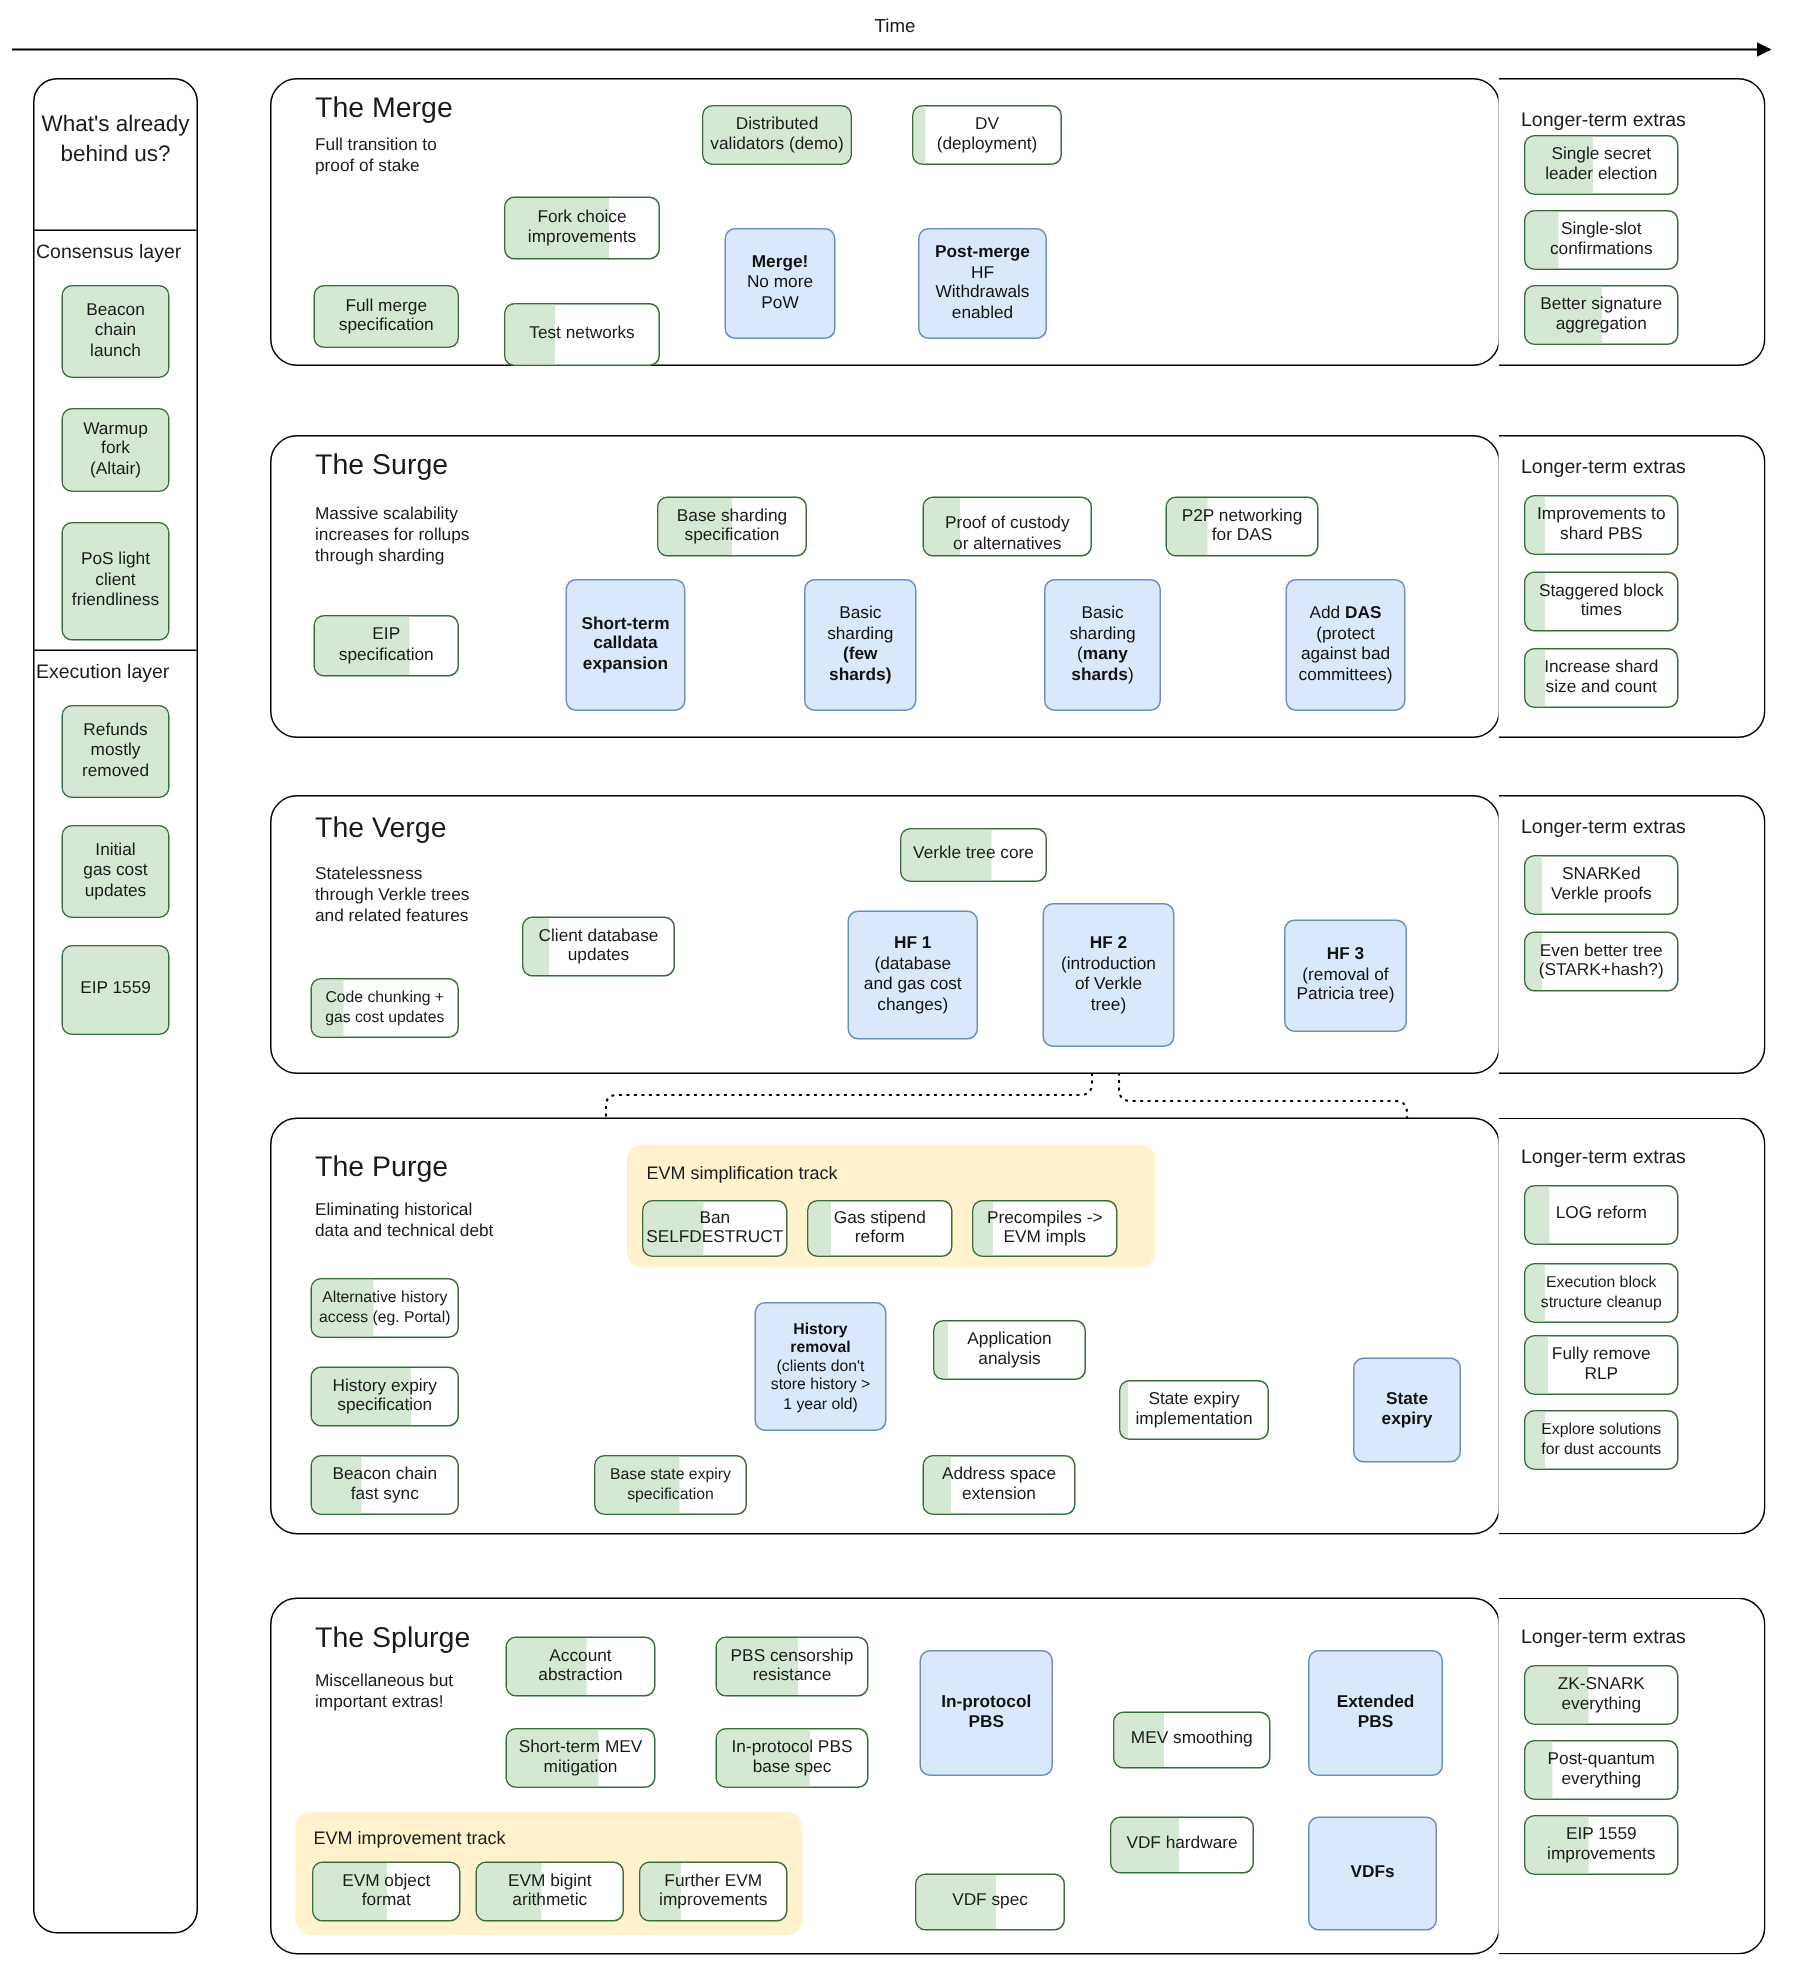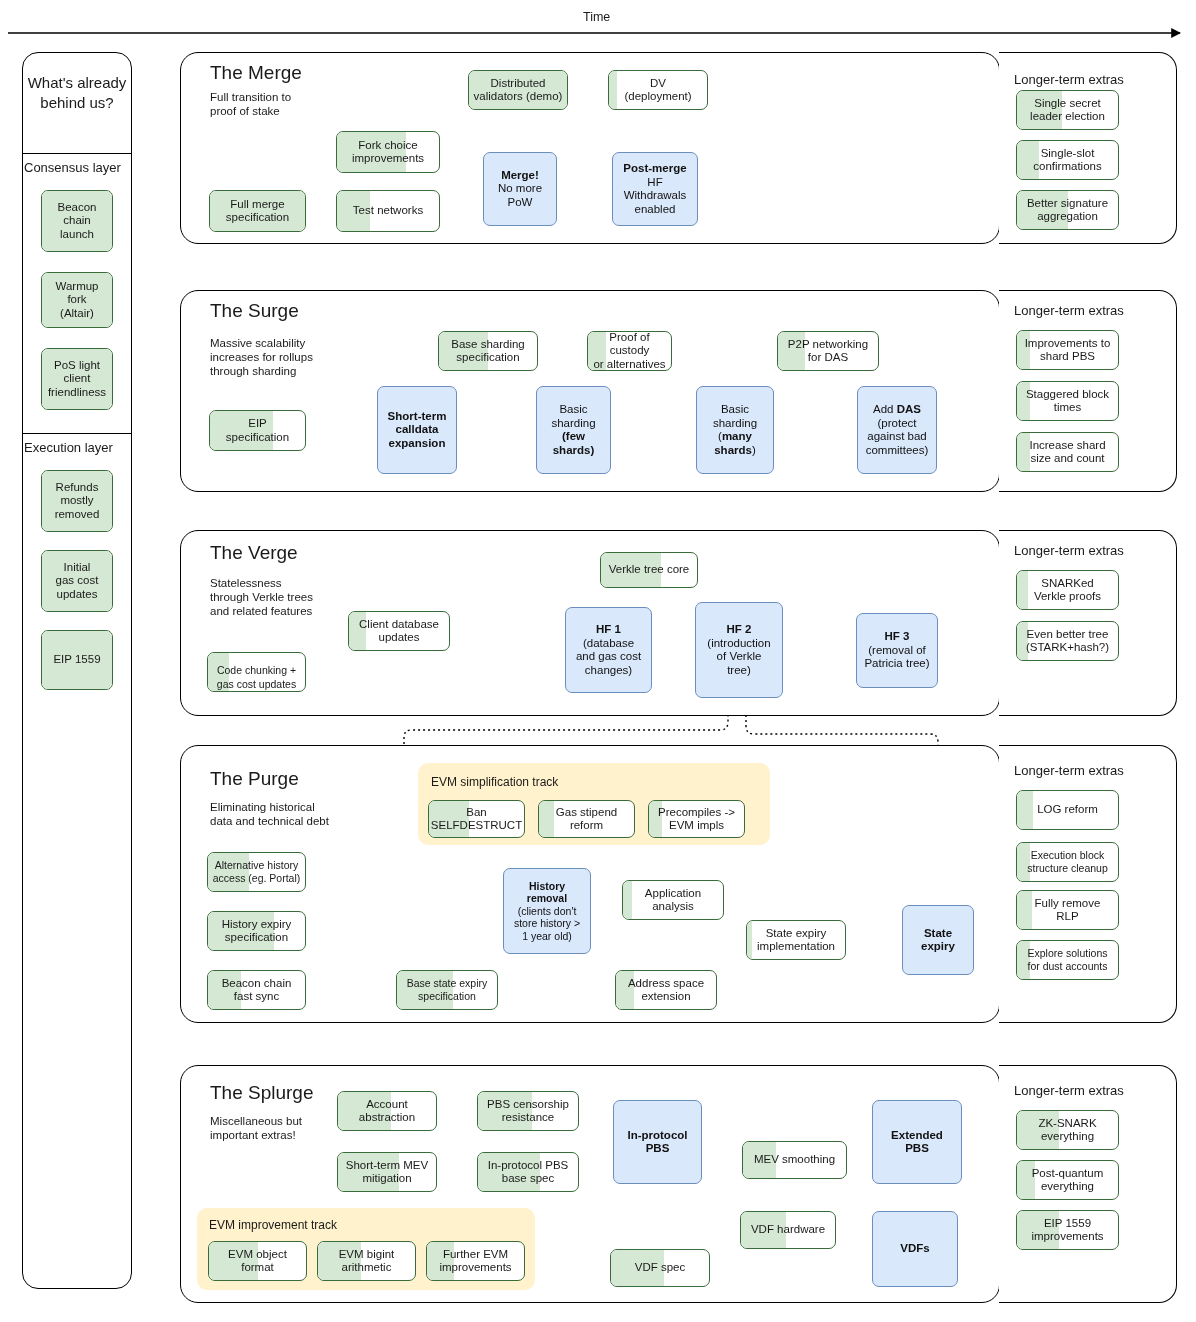--- a/index.html
+++ b/index.html
@@ -233,21 +233,21 @@
       <div class="fill" style="width:100%"></div>
       <div class="txt">Beacon
 chain
 launch</div>
     </div>
     <div class="node" style="left:41px; top:272px; width:72px; height:56px;">
       <div class="fill" style="width:100%"></div>
       <div class="txt">Warmup fork
 (Altair)</div>
     </div>
-    <div class="node" style="left:41px; top:348px; width:72px; height:62px;">
+    <div class="node" style="left:41px; top:348px; width:72px; height:79px;">
       <div class="fill" style="width:100%"></div>
       <div class="txt">PoS light
 client
 friendliness</div>
     </div>
     <div class="node" style="left:41px; top:470px; width:72px; height:62px;">
       <div class="fill" style="width:100%"></div>
       <div class="txt">Refunds
 mostly
 removed</div>
@@ -283,21 +283,21 @@
     <div class="node" style="left:336px; top:131px; width:104px; height:42px;">
       <div class="fill" style="width:68%"></div>
       <div class="txt">Fork choice
 improvements</div>
     </div>
     <div class="node" style="left:209px; top:190px; width:97px; height:42px;">
       <div class="fill" style="width:100%"></div>
       <div class="txt">Full merge
 specification</div>
     </div>
-    <div class="node" style="left:336px; top:190px; width:104px; height:42px;">
+    <div class="node" style="left:336px; top:202px; width:104px; height:42px;">
       <div class="fill" style="width:32%"></div>
       <div class="txt">Test networks</div>
     </div>
     <div class="node blue bold" style="left:483px; top:152px; width:74px; height:74px;">
       <div class="txt" style="font-weight: normal; white-space: normal;"><span style="font-weight: bold;">Merge!</span><br><span>No more</span><br><span>PoW</span></div>
     </div>
     <div class="node blue" style="left:612px; top:152px; width:86px; height:74px;">
       <div class="txt" style="white-space: normal;"><span style="font-weight: bold; margin-top: 40px;">Post-merge</span><br><span>HF</span><br><span>Withdrawals</span><br><span>enabled</span></div>
     </div>
 
@@ -323,21 +323,21 @@
     <div class="phase-sub" style="left:210px; top:336px; white-space:pre-line;">Massive scalability
 increases for rollups
 through sharding</div>
     <div class="extras-head" style="left:1014px; top:303px;">Longer-term extras</div>
 
     <div class="node" style="left:438px; top:331px; width:100px; height:40px;">
       <div class="fill" style="width:50%"></div>
       <div class="txt">Base sharding
 specification</div>
     </div>
-    <div class="node" style="left:587px; top:331px; width:85px; height:40px;">
+    <div class="node" style="left:615px; top:331px; width:113px; height:40px;align-items:flex-end;">
       <div class="fill" style="width:22%"></div>
       <div class="txt">Proof of custody
 or alternatives</div>
     </div>
     <div class="node" style="left:777px; top:331px; width:102px; height:40px;">
       <div class="fill" style="width:27%"></div>
       <div class="txt">P2P networking
 for DAS</div>
     </div>
     <div class="node" style="left:209px; top:410px; width:97px; height:41px;">
@@ -386,21 +386,21 @@
 
     <div class="node" style="left:600px; top:552px; width:98px; height:36px;">
       <div class="fill" style="width:62%"></div>
       <div class="txt">Verkle tree core</div>
     </div>
     <div class="node" style="left:348px; top:611px; width:102px; height:40px;">
       <div class="fill" style="width:17%"></div>
       <div class="txt">Client database
 updates</div>
     </div>
-    <div class="node" style="left:207px; top:652px; width:99px; height:40px;align-items:flex-end;">
+    <div class="node" style="left:207px; top:652px; width:99px; height:40px;">
       <div class="fill" style="width:22%"></div>
       <div class="txt" style="font-size:10.5px;">Code chunking +
 gas cost updates</div>
     </div>
     <div class="node blue" style="left:534px; top:607px; width:87px; height:86px;margin-left:31px;">
       <div class="txt" style="white-space: normal;"><span style="font-weight: bold;">HF 1</span><br><span>(database</span><br><span>and gas cost</span><br><span>changes)</span></div>
     </div>
     <div class="node blue" style="left:695px; top:602px; width:88px; height:96px;">
       <div class="txt" style="white-space: normal;"><span style="font-weight: bold;">HF 2</span><br><span>(introduction</span><br><span>of Verkle</span><br><span>tree)</span></div>
     </div>

